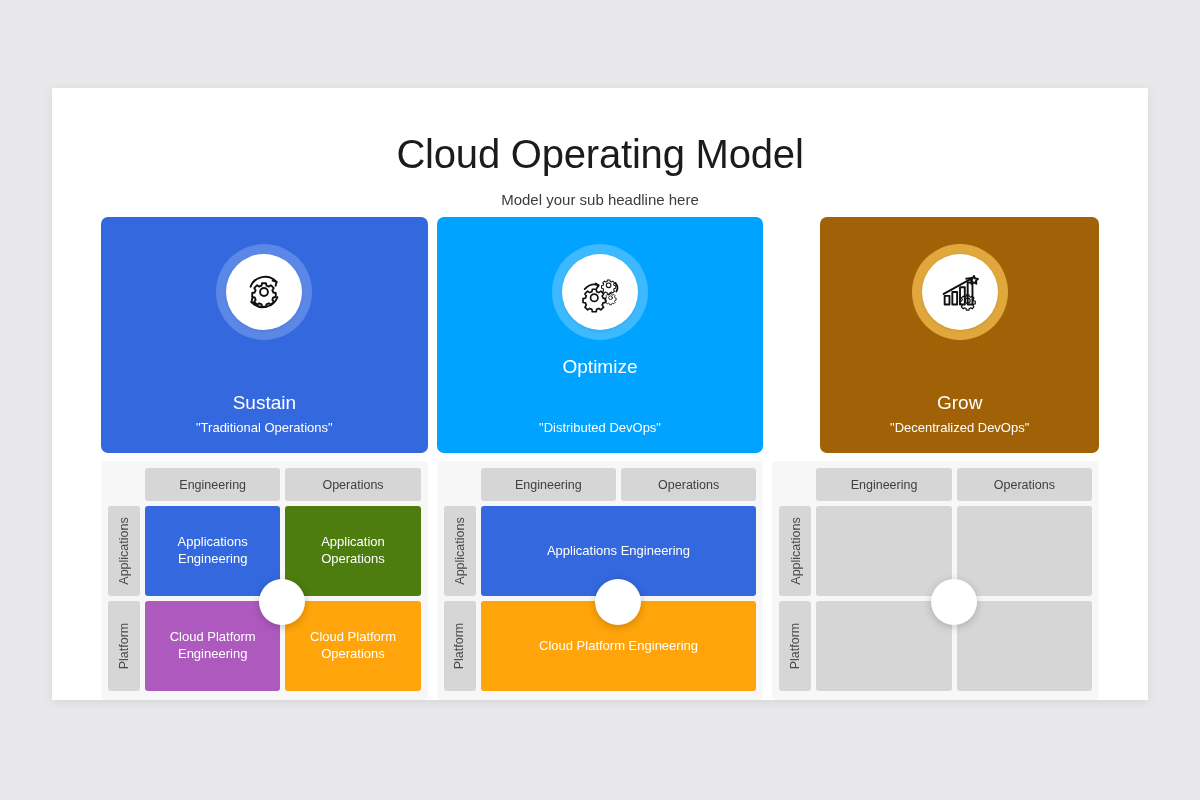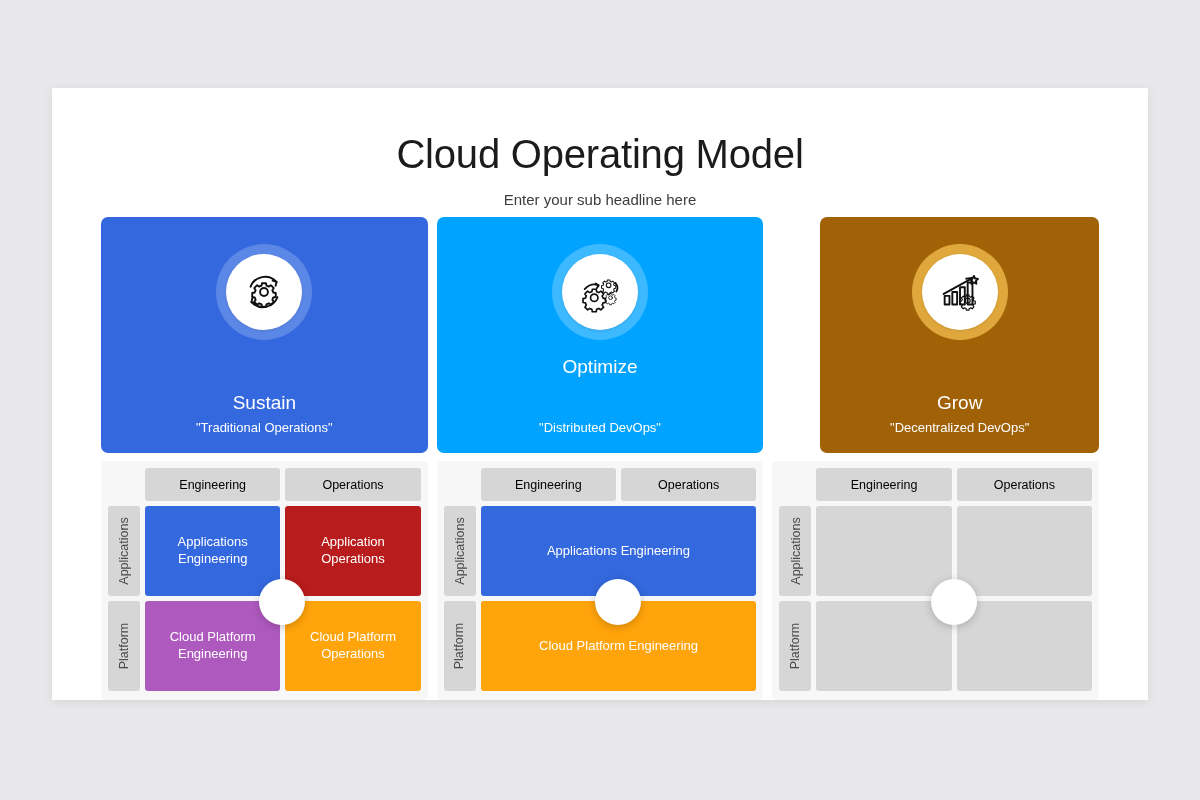--- a/index.html
+++ b/index.html
@@ -93,21 +93,21 @@
     gap: 5px;
     margin-left: 37px;
   }
   .head-cell {
     flex: 1;
     height: 33px;
     background: #d6d6d6;
     border-radius: 3px;
     display: flex; align-items: center; justify-content: center;
     font-size: 12.5px;
-    color: #000000;
+    color: #404040;
   }
   .matrix-row {
     display: flex;
     gap: 5px;
     margin-top: 5px;
   }
   .row-label {
     width: 32px;
     background: #d6d6d6;
     border-radius: 3px;
@@ -148,21 +148,21 @@
     margin-left: 18px;
     margin-top: 21px;
     z-index: 5;
   }
 </style>
 </head>
 <body>
 
 <div class="slide">
   <h1 class="page-title">Cloud Operating Model</h1>
-  <div class="page-subtitle">Enter your sub headline here</div>
+  <div class="page-subtitle">Model your sub headline here</div>
 
   <div class="columns" id="columns-root">
       <div class="column">
         <div class="card" style="background: rgb(52, 104, 222);">
           <div class="icon-ring" style="background: rgb(91, 135, 230);">
             <div class="icon-disc">
               <svg width="46" height="46" viewBox="0 0 48 48" fill="none" stroke="#111" stroke-width="2" stroke-linecap="round">
       <path d="M10 18.5A16 16 0 0 1 36.5 13"></path>
                 <path d="M33 12.2l4.2 1.2-1.1 4.2"></path>
       <path d="M38 29.5A16 16 0 0 1 11.5 35"></path>
@@ -181,21 +181,21 @@
           <div class="matrix-head">
             <div class="head-cell" style="background: rgb(214, 214, 214);">Engineering</div>
             <div class="head-cell" style="background: rgb(214, 214, 214);">Operations</div>
           </div>
           <div class="matrix-row">
             <div class="row-label" style="background: rgb(214, 214, 214);">
               <span>Applications</span>
             </div>
             <div class="cells">
               <div class="cell" style="background: rgb(52, 104, 222); flex: 1 1 0%;">Applications Engineering</div>
-              <div class="cell" style="background: #b91c1c; flex: 1 1 0%;">Application Operations</div>
+              <div class="cell" style="background: #4d7c0f; flex: 1 1 0%;">Application Operations</div>
             </div>
           </div>
           <div class="matrix-row">
             <div class="row-label" style="background: rgb(214, 214, 214);">
               <span>Platform</span>
             </div>
             <div class="cells">
               <div class="cell" style="background: rgb(174, 89, 190); flex: 1 1 0%;">Cloud Platform Engineering</div>
               <div class="cell" style="background: rgb(255, 164, 10); flex: 1 1 0%;">Cloud Platform Operations</div>
             </div>

